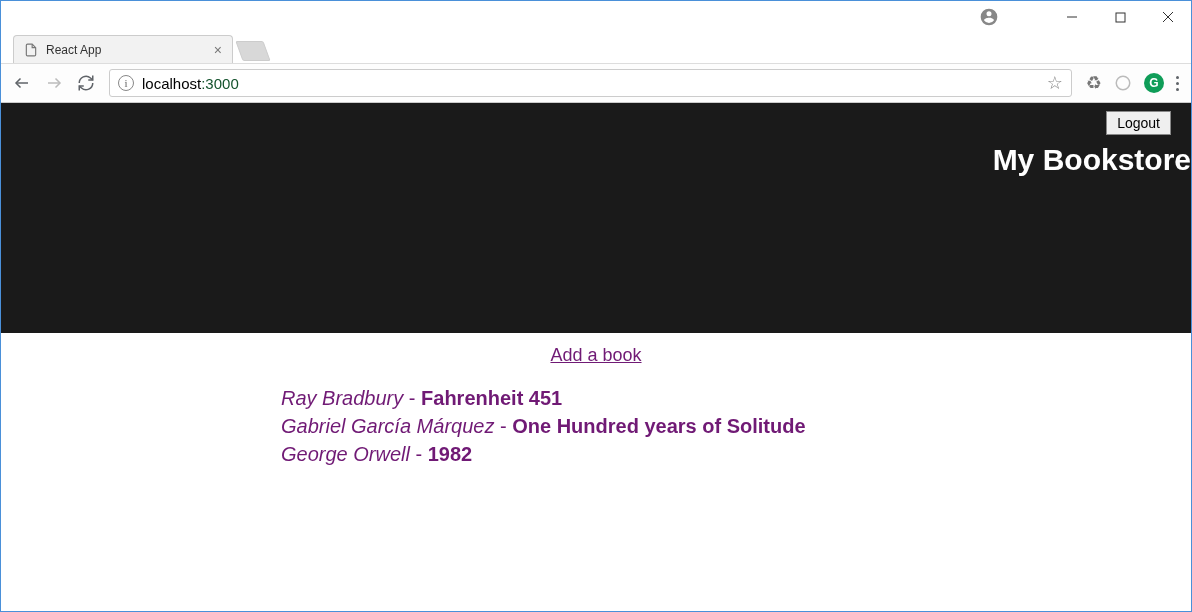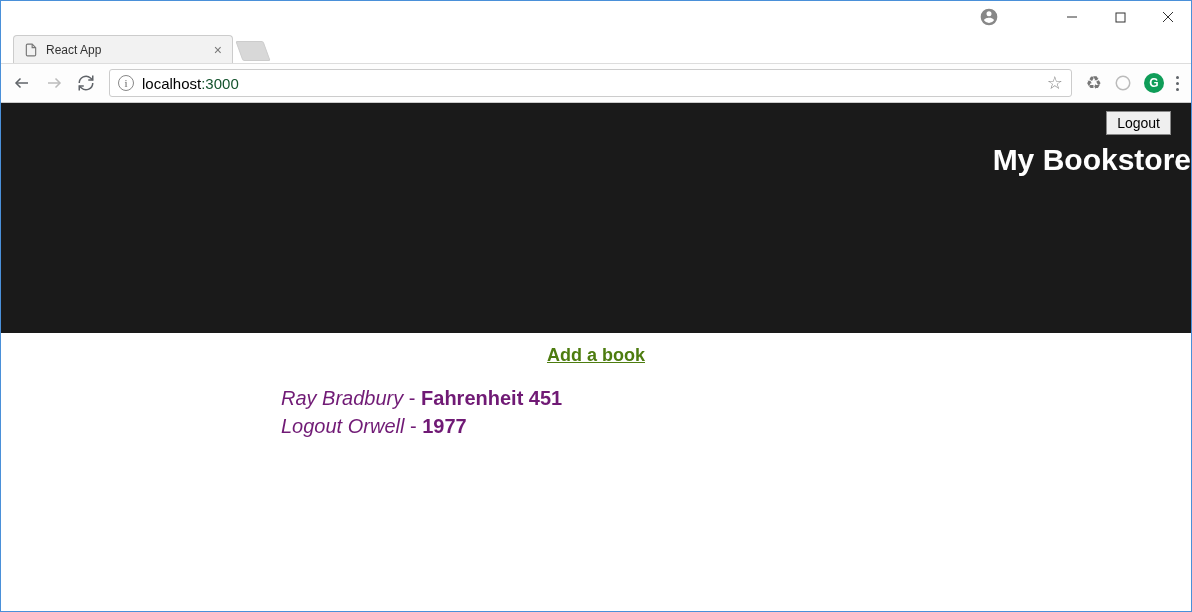--- a/index.html
+++ b/index.html
@@ -185,25 +185,24 @@
       border: 1px solid #888;
       padding: 3px 10px;
       font-size: 14px;
       cursor: pointer;
     }
     .add-link-row {
       text-align: center;
       padding: 12px 0 18px;
     }
     .add-link {
-      color: #4d7c0f;
+      color: #701a75;
       text-decoration: underline;
       font-size: 18px;
       cursor: pointer;
-      font-weight: bold;
     }
     .books {
       padding-left: 280px;
     }
     .book-row {
       font-size: 20px;
       line-height: 1.4;
       color: #701a75;
     }
     .book-author {
@@ -305,18 +304,21 @@
       <h1>My Bookstore</h1>
     </div>
     <div class="add-link-row">
       <a class="add-link">Add a book</a>
     </div>
     <div class="books">
       <div class="book-row">
         <span class="book-author">Ray Bradbury</span><span class="book-sep"> - </span><span class="book-title">Fahrenheit 451</span>
       </div>
       <div class="book-row">
-        <span class="book-author">Logout Orwell</span><span class="book-sep"> - </span><span class="book-title">1977</span>
+        <span class="book-author">Gabriel García Márquez</span><span class="book-sep"> - </span><span class="book-title">One Hundred years of Solitude</span>
       </div>
+      <div class="book-row">
+        <span class="book-author">George Orwell</span><span class="book-sep"> - </span><span class="book-title">1982</span>
+      </div>
     </div>
   </div>
 
 </div>
 
 </body></html>

